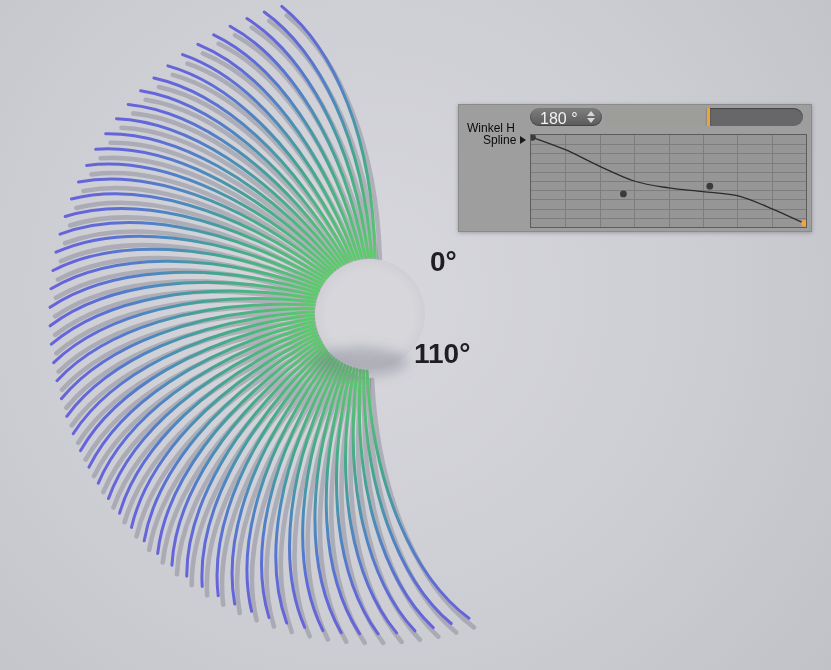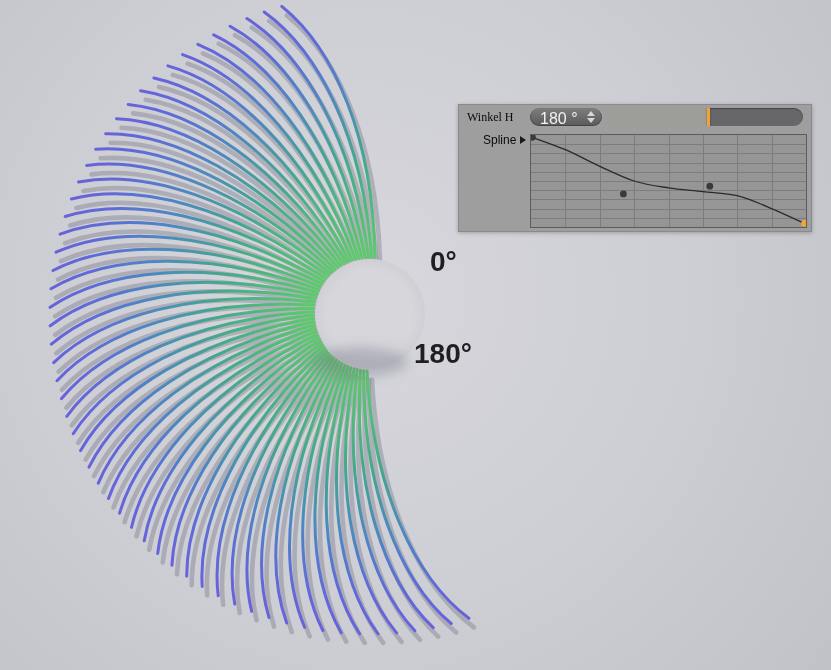--- a/index.html
+++ b/index.html
@@ -19,21 +19,21 @@
 
   
   #attribute-panel{
     position:absolute;left:458px;top:104px;width:354px;height:128px;
     background:#9e9e9e;border:1px solid #8a8a8a;box-sizing:border-box;
     box-shadow:0 1px 4px rgba(0,0,0,0.25);
   }
   .panel-label{
     position:absolute;font-size:12px;color:#0b0b0b;white-space:nowrap;
   }
-  #winkel-label{left:8px;top:5px;font-family:Liberation Serif, serif;}
+  #winkel-label{left:8px;top:16px;}
   #spline-label{left:24px;top:28px;}
   #spline-expander{
     position:absolute;left:61px;top:31px;width:0;height:0;
     border-left:6px solid #1a1a1a;border-top:4px solid transparent;border-bottom:4px solid transparent;
   }
   #winkel-value-field{
     position:absolute;left:71px;top:3px;width:72px;height:18px;
     background:linear-gradient(#7e7e7e,#5a5a5a);
     border-radius:9px;box-shadow:inset 0 1px 0 rgba(255,255,255,0.18), inset 0 0 0 1px rgba(0,0,0,0.25);
   }
@@ -584,21 +584,21 @@
         <path d="M354.1,368.7 C332.8,485.4 353.0,580.9 396.6,632.9" fill="none" stroke="url(#sg51)" stroke-width="3" stroke-linecap="round"></path>
         <path d="M357.2,369.6 C342.8,487.2 368.5,581.4 414.9,630.8" fill="none" stroke="url(#sg52)" stroke-width="3" stroke-linecap="round"></path>
         <path d="M360.5,370.2 C352.8,488.5 383.9,581.0 433.2,627.7" fill="none" stroke="url(#sg53)" stroke-width="3" stroke-linecap="round"></path>
         <path d="M363.7,370.7 C362.9,489.2 399.3,579.8 451.2,623.5" fill="none" stroke="url(#sg54)" stroke-width="3" stroke-linecap="round"></path>
         <path d="M367.0,370.9 C373.0,489.3 414.6,577.7 468.9,618.3" fill="none" stroke="url(#sg55)" stroke-width="3" stroke-linecap="round"></path>
       </g>
       <circle cx="370" cy="314" r="55" fill="url(#holeGrad)"></circle>
       <ellipse cx="360" cy="362" rx="48" ry="15" fill="rgba(110,110,128,0.35)" filter="url(#soft)"></ellipse>
     </svg>
   <div class="angle-label" id="angle-label-0">0°</div>
-  <div class="angle-label" id="angle-label-180">180°</div>
+  <div class="angle-label" id="angle-label-180">110°</div>
 </div>
 
 <div id="attribute-panel">
   <div class="panel-label" id="winkel-label">Winkel H</div>
 
   <div id="winkel-value-field">
     <span id="winkel-value">180 °</span>
     <span class="stepper">
       <span class="up"></span>
       <span class="down"></span>

